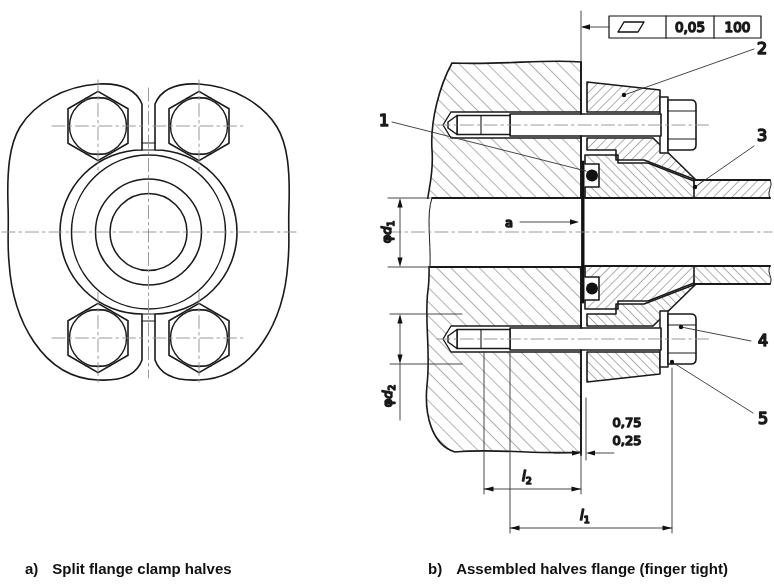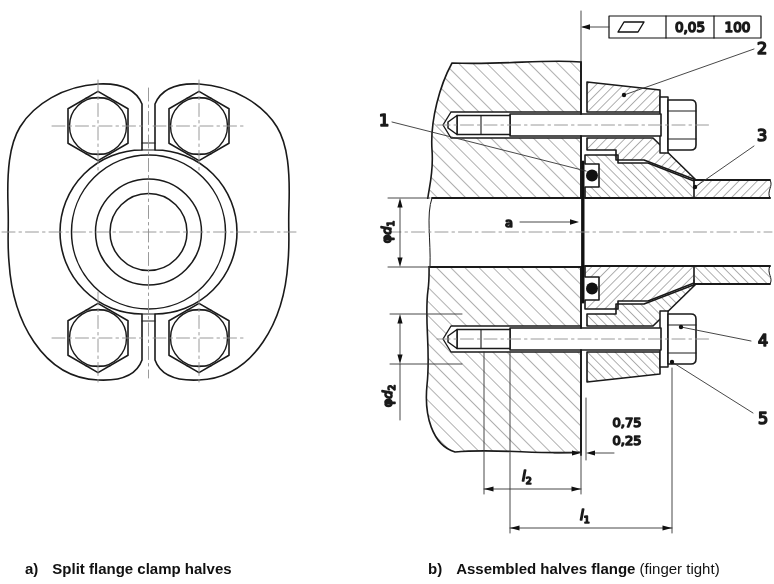--- a/index.html
+++ b/index.html
@@ -3,21 +3,21 @@
 <meta charset="utf-8">
 <style>
   html,body{margin:0;padding:0;background:#fff;}
   .canvas{position:relative;width:774px;height:584px;background:#ffffff;overflow:hidden;
           font-family:"Liberation Sans",sans-serif;color:#111;}
   svg{position:absolute;display:block;}
   svg text{font-family:"DejaVu Sans","Liberation Sans",sans-serif;fill:#111;}
   .caption{position:absolute;top:560px;font-size:15px;line-height:18px;white-space:nowrap;}
   .caption b{font-weight:bold;}
   .cap-prefix{font-weight:bold;display:inline-block;margin-right:14px;}
-  .cap-note{font-weight:normal;}
+  .cap-note{font-weight:bold;}
 </style>
 </head>
 <body>
 
 <div class="canvas">
 
   <svg style="left:0;top:72px" width="310" height="322" viewBox="0 72 310 322" fill="none" stroke="#1a1a1a" stroke-width="1.6" stroke-linejoin="round" stroke-linecap="round">
 
     <path d="M 155,104 C 162,87 180,83 199,84 C 233,86 263,104 277,127
          C 288,145 290,172 289,205 C 288,232 290,240 288,262

